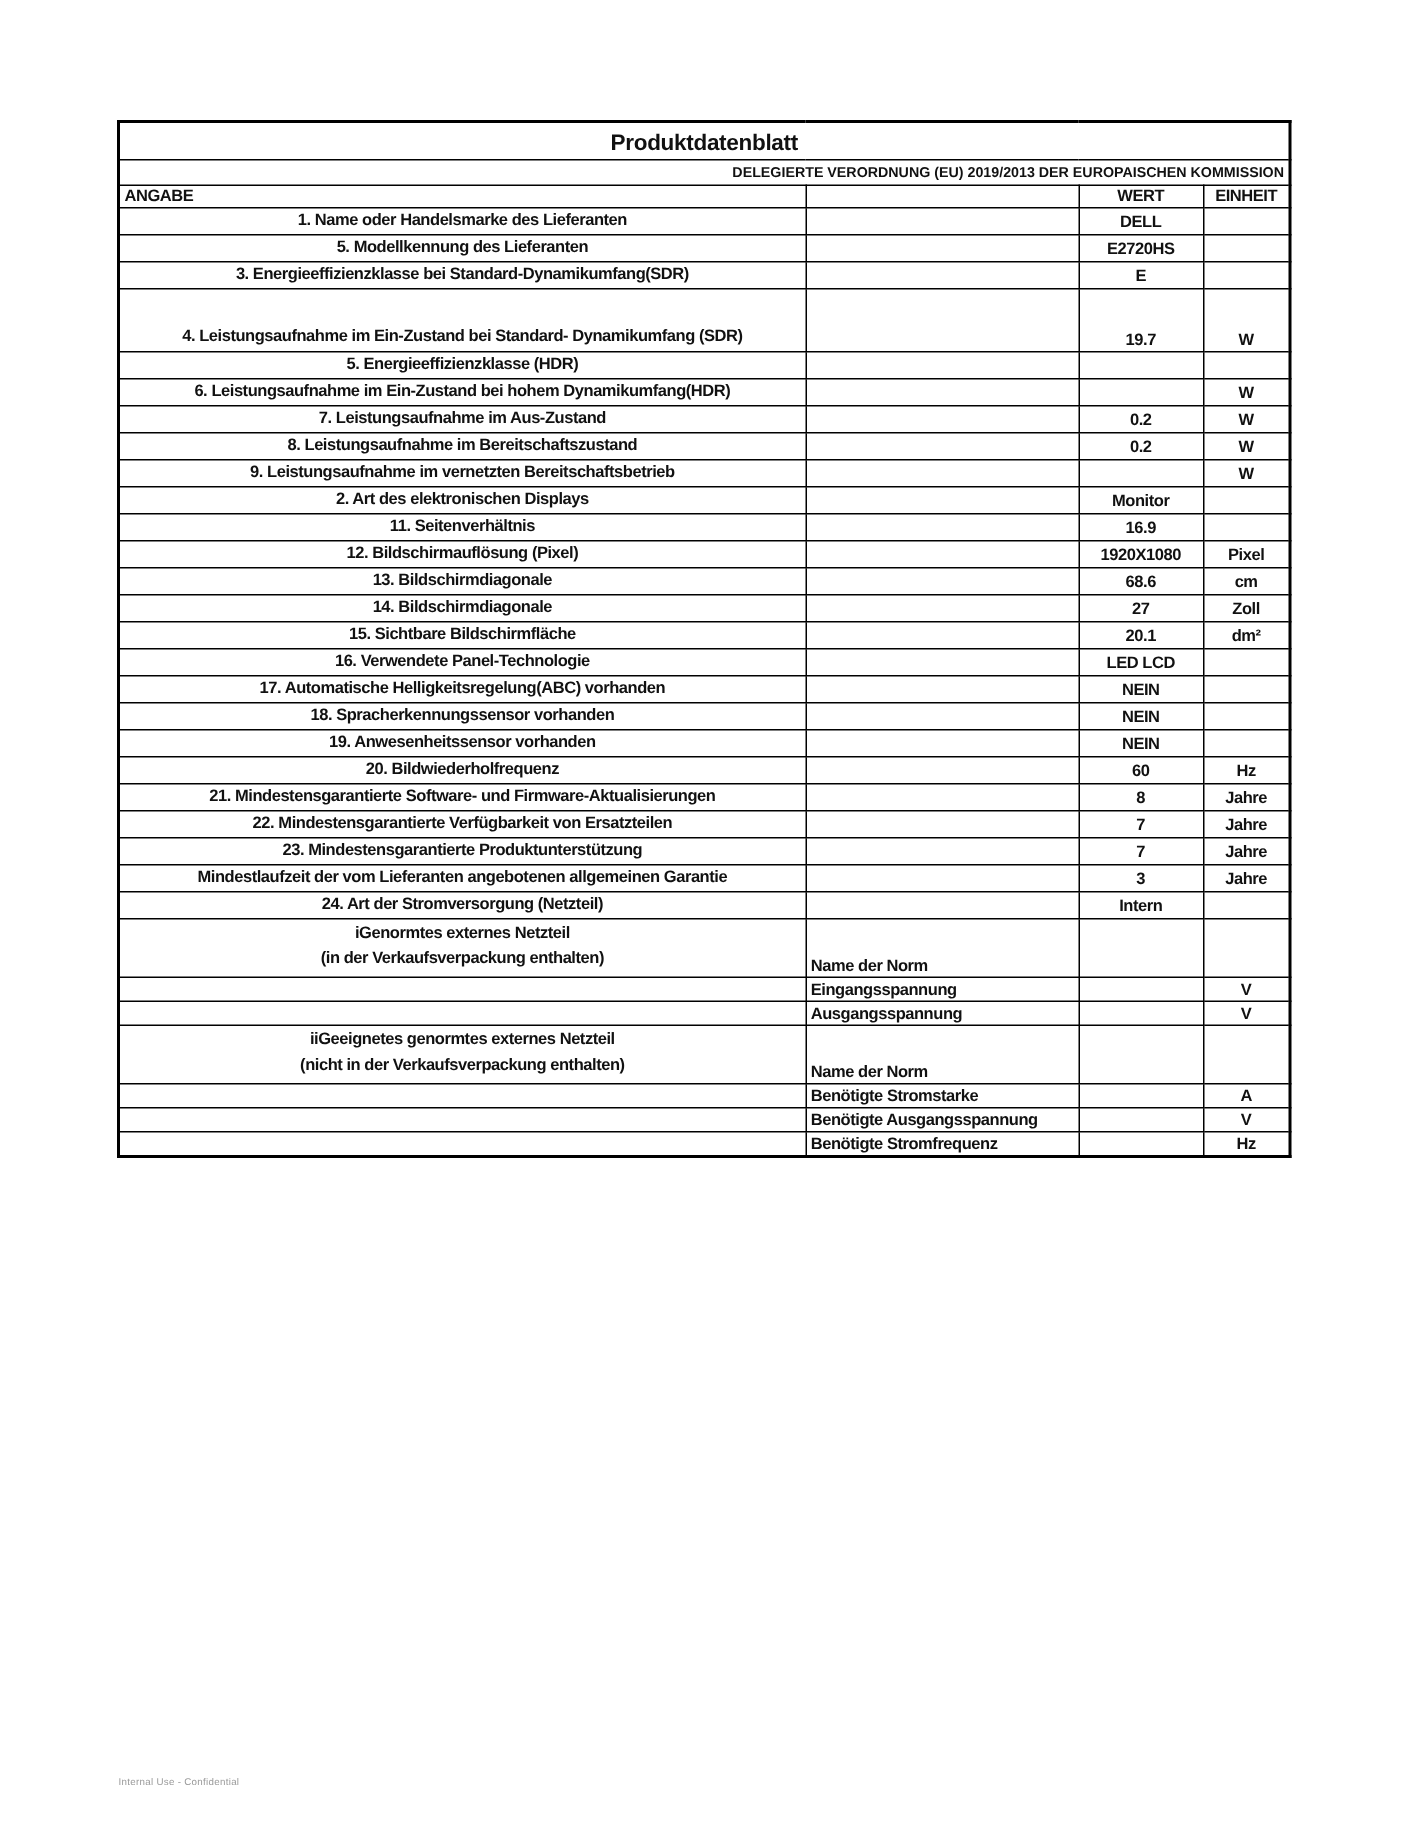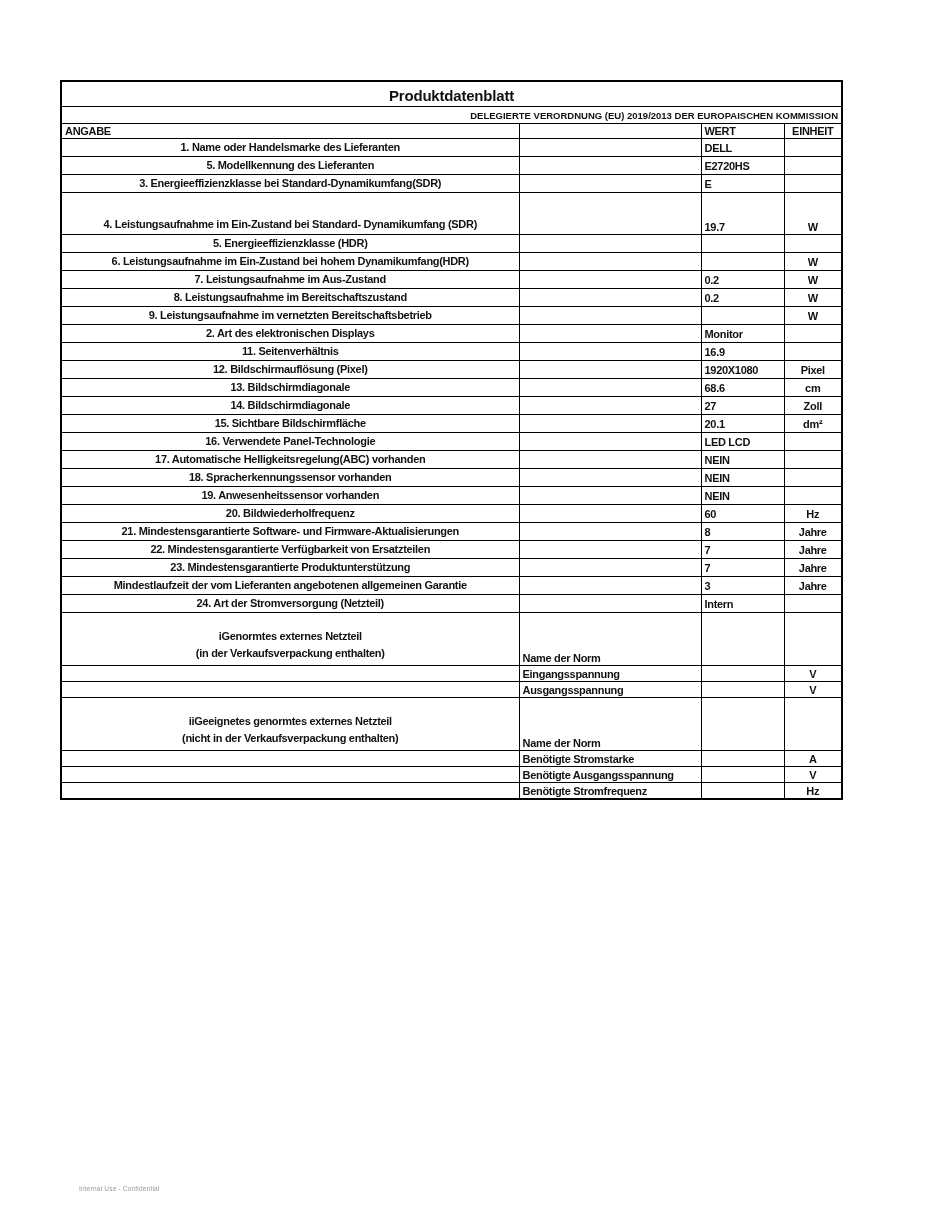--- a/index.html
+++ b/index.html
@@ -11,21 +11,21 @@
     position: relative;
     width: 948px;
     height: 1227px;
     background: #ffffff;
     font-family: "Liberation Sans", sans-serif;
     color: #111111;
     overflow: hidden;
   }
   table.datasheet {
     position: absolute;
-    left: 60px;
+    left: 78px;
     top: 80px;
     width: 781px;
     border-collapse: collapse;
     table-layout: fixed;
     border: 2px solid #000000;
   }
   table.datasheet td {
     border: 1px solid #000000;
     font-weight: 700;
     font-size: 11px;
@@ -44,35 +44,35 @@
   tr.subtitle-row td {
     height: 16px;
     text-align: right;
     font-size: 9.5px;
     letter-spacing: 0;
   }
   tr.header-row td { height: 14px; }
   tr.data-row td { height: 15px; }
   td.c1 { text-align: left; }
   td.c2 { text-align: left; }
-  td.c3 { }
+  td.c3 { text-align: center; }
   td.c4 { text-align: center; }
   tr.row-tall td {
     height: 40px;
     vertical-align: bottom;
     padding-bottom: 1px;
   }
   tr.row-two-line td {
     height: 36px;
     vertical-align: bottom;
     padding-bottom: 1px;
   }
   tr.row-two-line td.c1 {
     vertical-align: top;
-    padding-top: 15px;
+    padding-top: 1px;
   }
   .lbl, .lbl2 { display: block; line-height: 17px; text-align: center; }
   .footer-note {
     position: absolute;
     left: 79px;
     top: 1185px;
     font-size: 6.5px;
     color: #9a9a9a;
     letter-spacing: 0.2px;
   }

